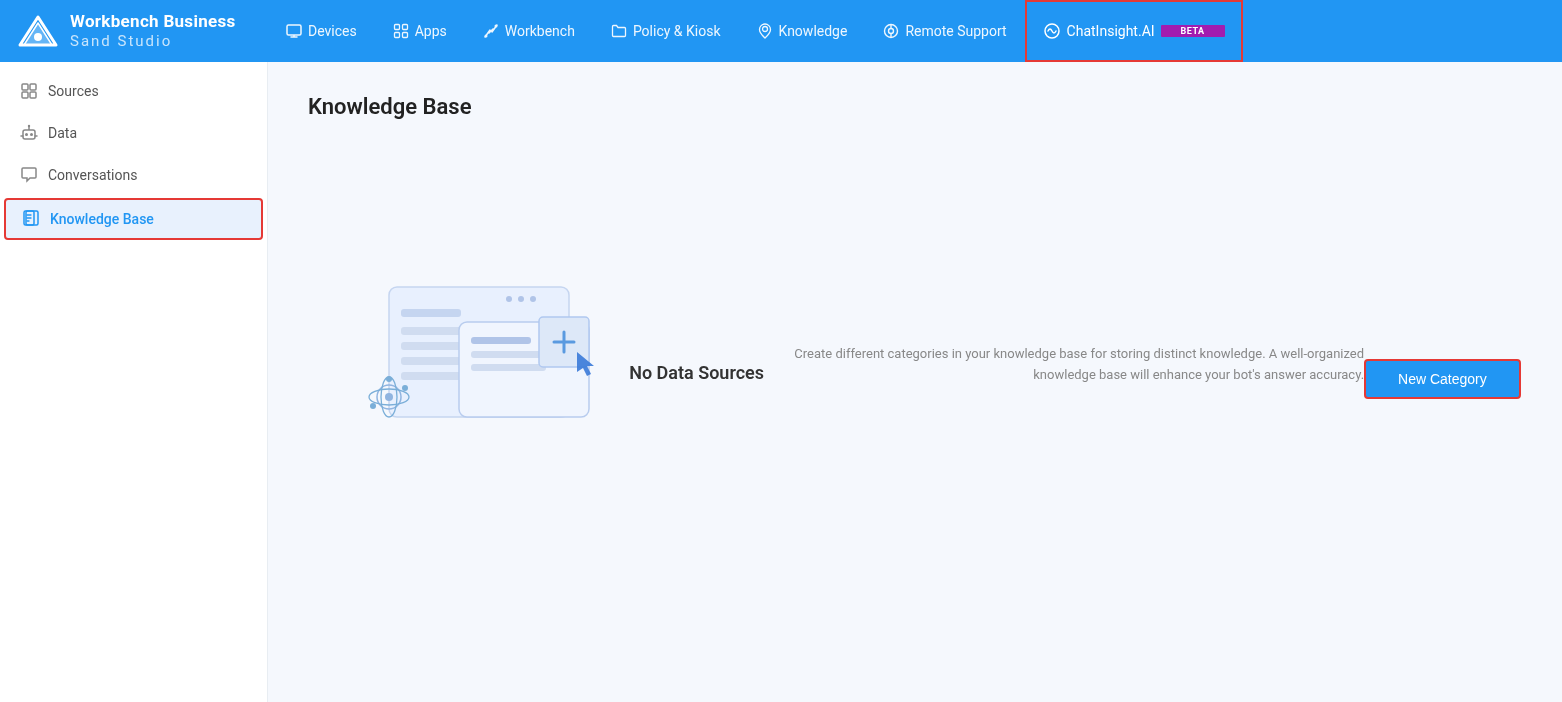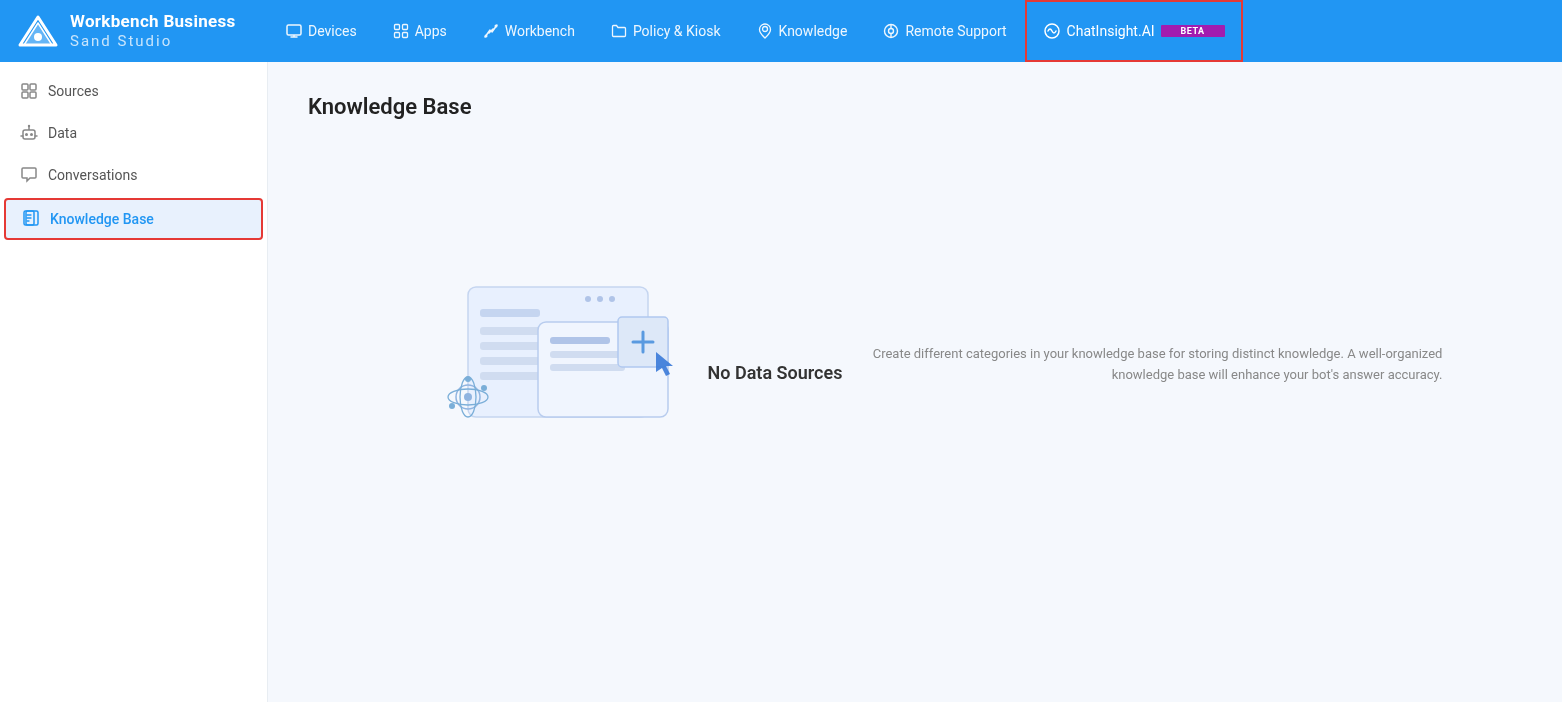--- a/index.html
+++ b/index.html
@@ -380,16 +380,17 @@
           <ellipse cx="80" cy="130" rx="8" ry="20" fill="none" stroke="#7aaed8" stroke-width="1.3"></ellipse>
           <circle cx="80" cy="130" r="4" fill="#90b4e0"></circle>
           <circle cx="80" cy="112" r="3" fill="#7aaed8"></circle>
           <circle cx="96" cy="121" r="3" fill="#7aaed8"></circle>
           <circle cx="64" cy="139" r="3" fill="#7aaed8"></circle>
         </svg>
       </div>
 
       <h2 class="empty-title">No Data Sources</h2>
       <p class="empty-desc">Create different categories in your knowledge base for storing distinct knowledge. A well-organized knowledge base will enhance your bot's answer accuracy.</p>
+      <button class="new-category-btn">New Category</button>
     </div>
   </div>
 
 </div>
 
 </body></html>

